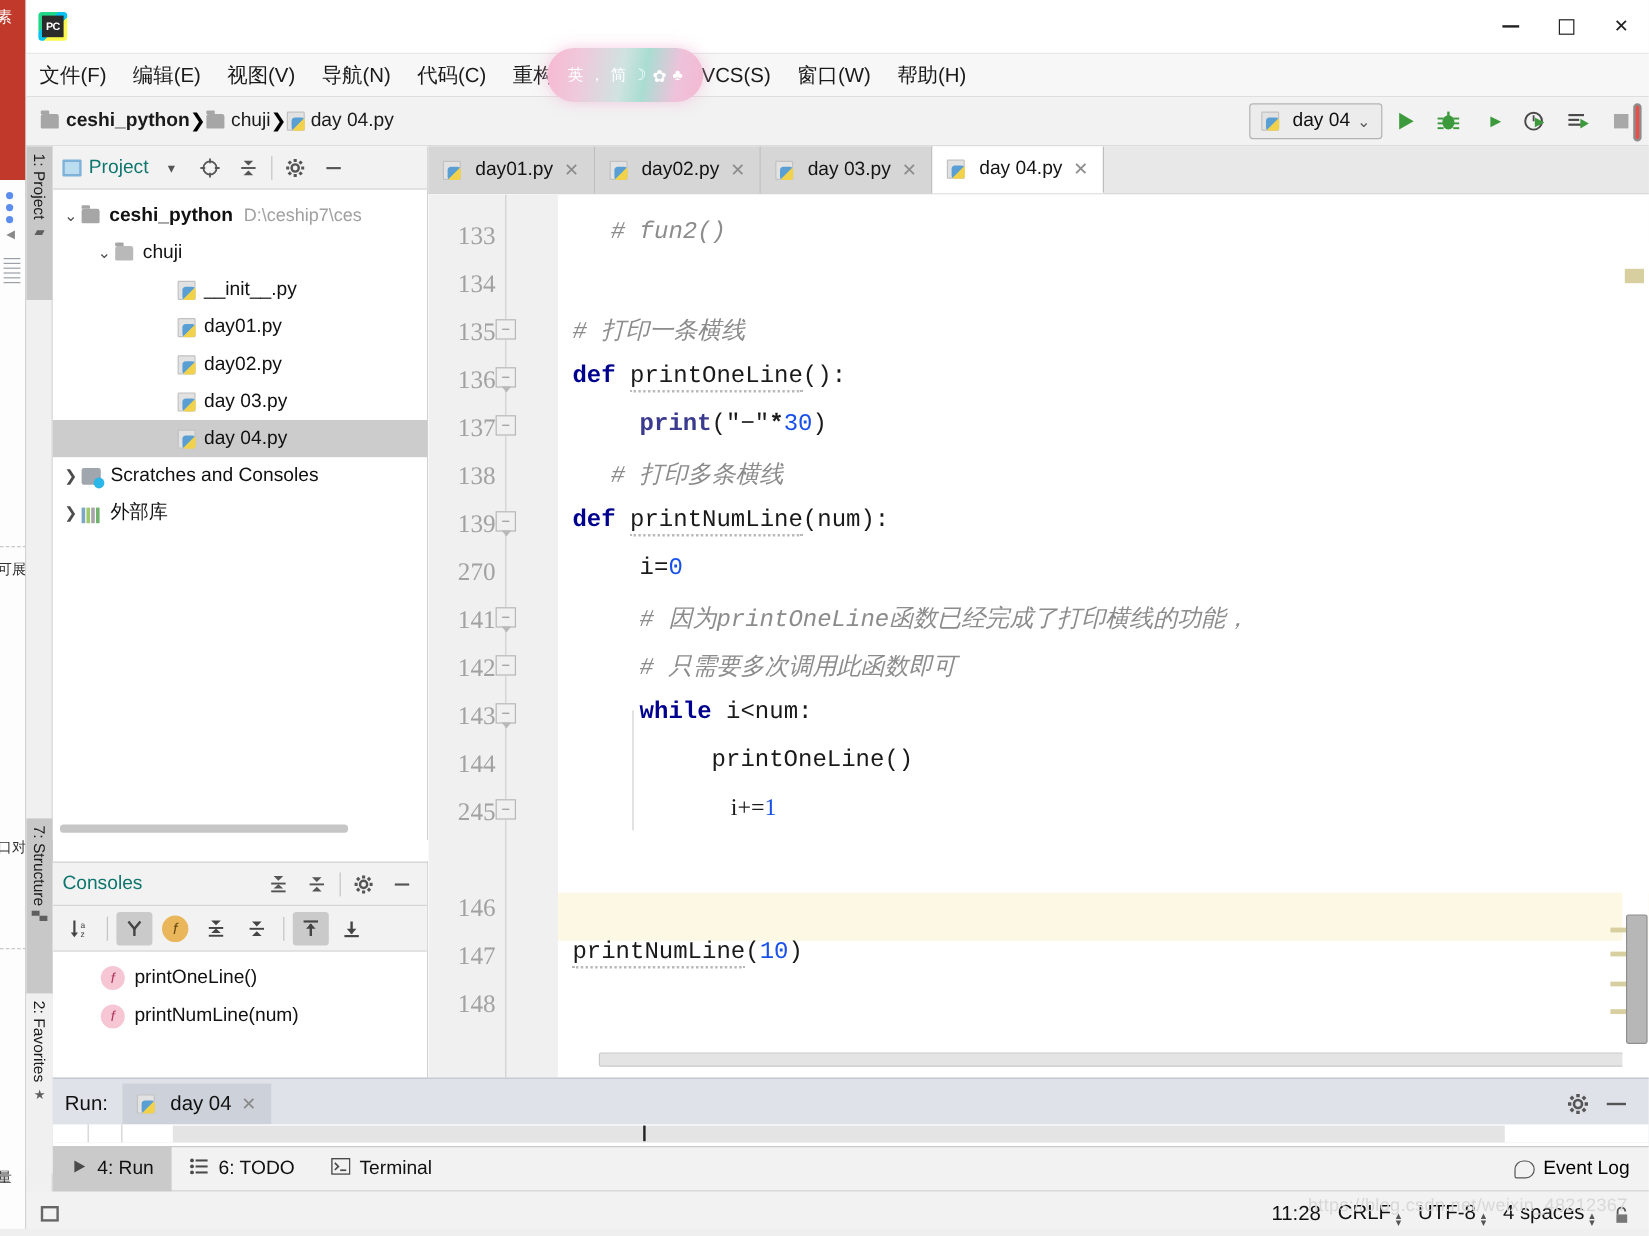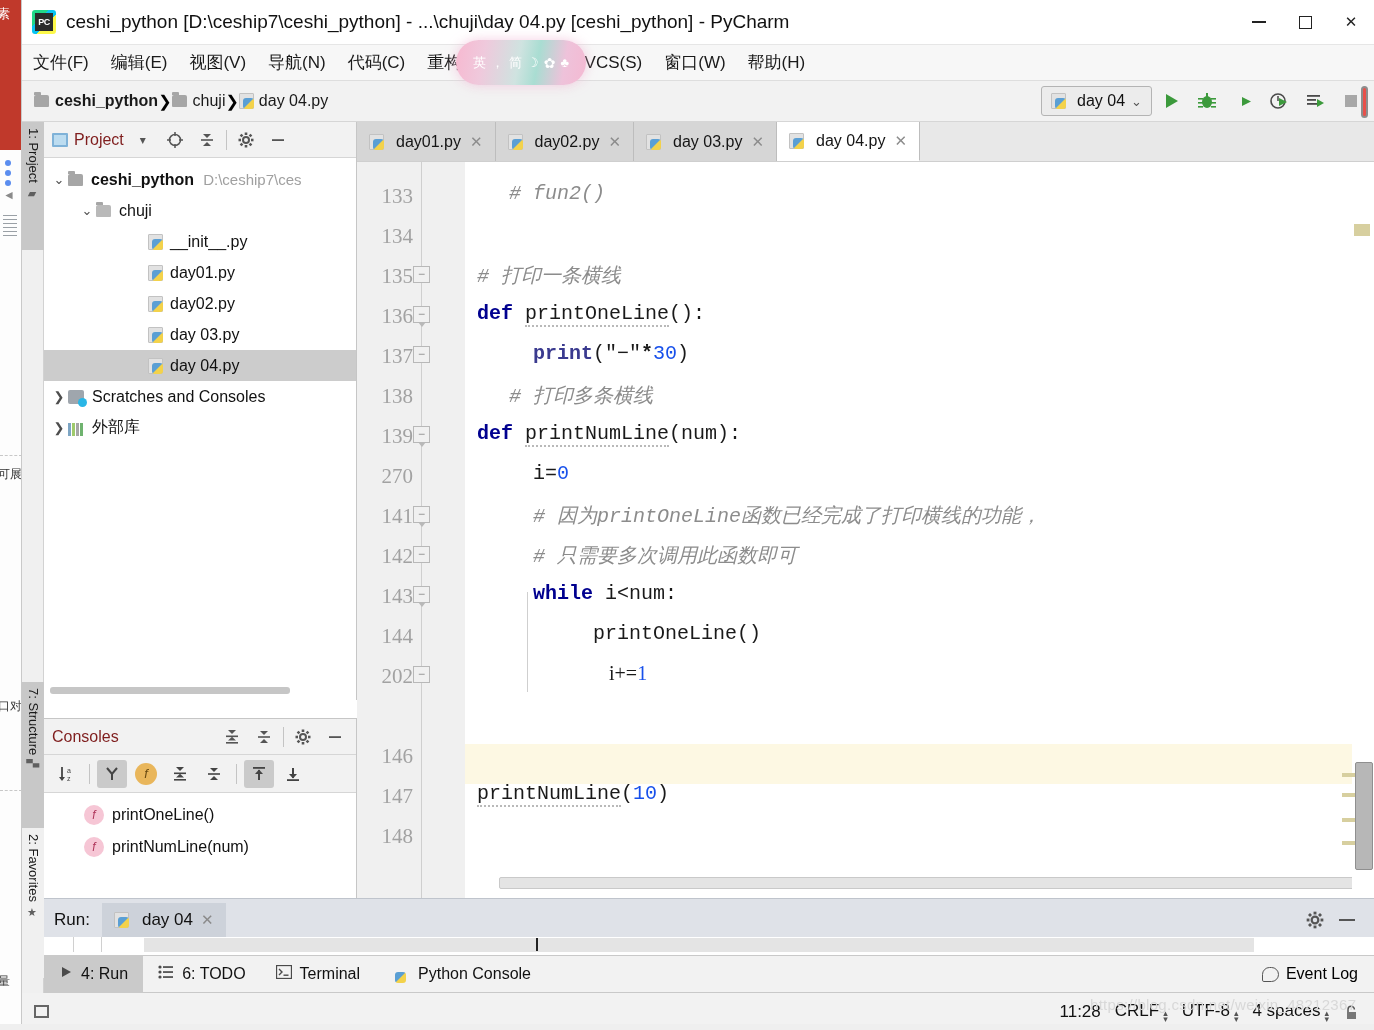--- a/index.html
+++ b/index.html
@@ -142,21 +142,21 @@
 
   
   .project-panel {
     position: absolute; left: 44px; top: 122px; width: 313px; height: 578px;
     background: #ffffff; border-right: 1px solid #c6c6c6;
   }
   .panel-head {
     height: 36px; background: #f2f2f2; border-bottom: 1px solid #d6d6d6;
     display: flex; align-items: center; padding: 0 8px; gap: 6px;
   }
-  .panel-head .ph-title { font-size: 16px; color: #7f1d1d; }
+  .panel-head .ph-title { font-size: 16px; color: #0f766e; }
   .panel-ico-btn { width: 26px; height: 26px; display:flex;align-items:center;justify-content:center; color:#555; }
   .win-ico {
     width:16px;height:14px;border:2px solid #7fb2d8;background:#bcdcf0;border-radius:1px;display:inline-block;
   }
   .tree { padding: 6px 0 0 0; font-size: 16px; color: #111; }
   .tnode {
     display: flex; align-items: center; height: 31px; padding-left: 6px; white-space: nowrap;
   }
   .tnode.selected { background: #cccccc; }
   .chev { width: 18px; text-align: center; color: #4d4d4d; font-size: 13px; display:inline-block; }
@@ -355,21 +355,20 @@
     <div class="bg-cn" style="top:468px">可展</div>
     <div class="bg-cn" style="top:700px">口对</div>
     <div class="bg-dash" style="top:790px"></div>
     <div class="bg-cn" style="top:975px">量</div>
   </div>
 
   <div class="titlebar">
     <div class="pc-icon">
         <span>PC</span>
       </div>
-    <div class="title-text">ceshi_python [D:\ceship7\ceshi_python] - ...\chuji\day 04.py [ceshi_python] - PyCharm</div>
     <div class="win-controls">
       <div class="win-btn">
           <span class="mini"></span>
         </div>
       <div class="win-btn">
           <span class="sq"></span>
         </div>
       <div class="win-btn">✕</div>
     </div>
   </div>
@@ -715,21 +714,21 @@
         <div class="ln" style="top:102px">135</div>
         <div class="ln" style="top:142px">136</div>
         <div class="ln" style="top:182px">137</div>
         <div class="ln" style="top:222px">138</div>
         <div class="ln" style="top:262px">139</div>
         <div class="ln" style="top:302px">270</div>
         <div class="ln" style="top:342px">141</div>
         <div class="ln" style="top:382px">142</div>
         <div class="ln" style="top:422px">143</div>
         <div class="ln" style="top:462px">144</div>
-        <div class="ln" style="top:502px">202</div>
+        <div class="ln" style="top:502px">245</div>
         <div class="ln" style="top:582px">146</div>
         <div class="ln" style="top:622px">147</div>
         <div class="ln" style="top:662px">148</div>
 
         <div class="fold" style="top:104px">−</div>
         <div class="fold arrow" style="top:144px">−</div>
         <div class="fold" style="top:184px">−</div>
         <div class="fold arrow" style="top:264px">−</div>
         <div class="fold arrow" style="top:344px">−</div>
         <div class="fold" style="top:384px">−</div>
@@ -837,24 +836,20 @@
     <div class="btab">
       <span>
         <svg width="16" height="14" viewBox="0 0 16 14">
             <rect x="0.5" y="0.5" width="15" height="13" fill="none" stroke="#4a4a4a" stroke-width="1.3"></rect>
             <polyline points="3,4 6,7 3,10" fill="none" stroke="#4a4a4a" stroke-width="1.4"></polyline>
             <rect x="7.5" y="9.5" width="5" height="1.4" fill="#4a4a4a"></rect>
           </svg>
       </span>
       <span>Terminal</span>
     </div>
-    <div class="btab">
-      <span class="py-ico" style="background:transparent;border:none"></span>
-      <span>Python Console</span>
-    </div>
     <div class="bt-right">
       <span class="speech"></span>
       <span>Event Log</span>
     </div>
   </div>
 
   <div class="statusbar">
     <div class="sb-left">
       <span class="sb-sq"></span>
     </div>

